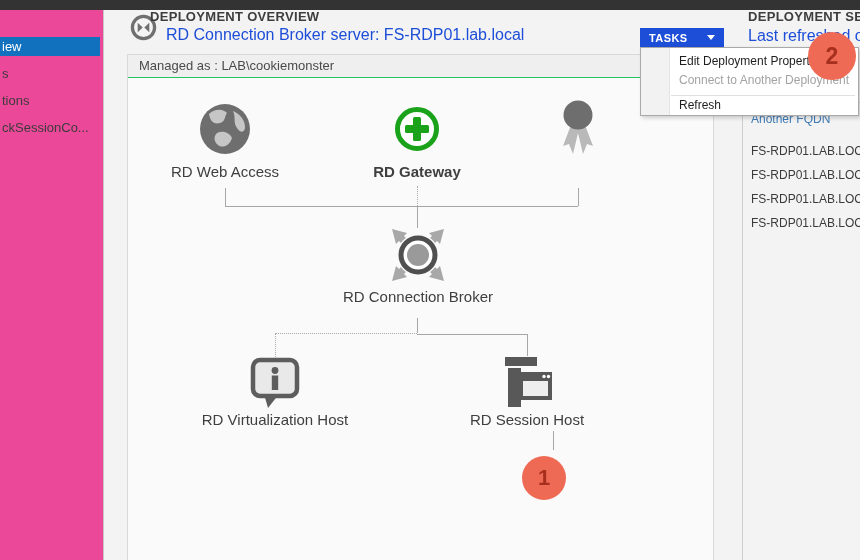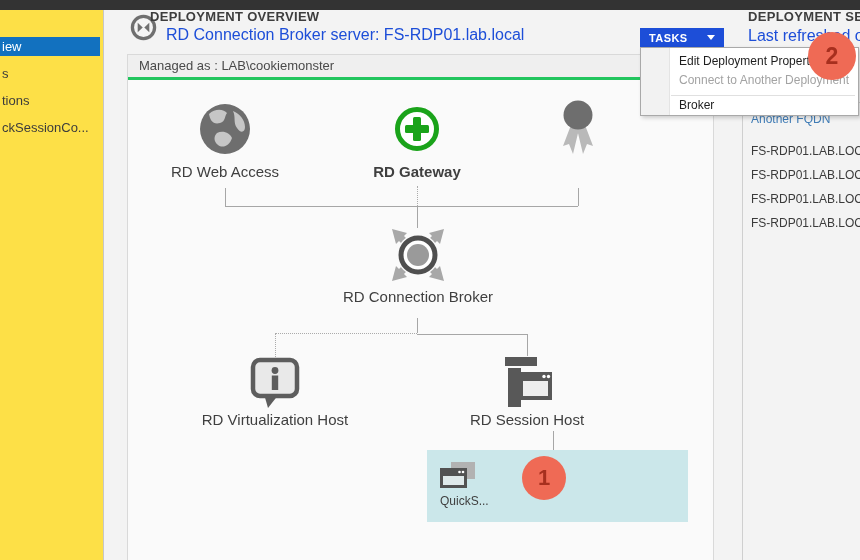--- a/index.html
+++ b/index.html
@@ -2,30 +2,30 @@
 <html><head>
 <meta charset="utf-8">
 <style>
   html,body{margin:0;padding:0;background:#e8e8e8;}
   #screen{position:relative;width:860px;height:560px;overflow:hidden;background:#f3f3f3;
           font-family:"Liberation Sans",sans-serif;-webkit-font-smoothing:antialiased;}
   .abs{position:absolute;}
   
   #topstrip{left:0;top:0;width:860px;height:10px;background:#333333;}
   
-  #sidebar{left:0;top:10px;width:103px;height:550px;background:#fde047;border-right:1px solid #c6c6c6;}
+  #sidebar{left:0;top:10px;width:103px;height:550px;background:#ec4899;border-right:1px solid #c6c6c6;}
   .nav-item{position:absolute;left:2px;font-size:13px;color:#3c3c3c;white-space:nowrap;}
   .nav-sel{position:absolute;left:0;top:27px;width:100px;height:19px;background:#1271bf;}
   .nav-sel span{display:block;padding-left:2px;line-height:19px;font-size:13px;color:#ffffff;}
   
   .tile-title{font-size:13px;font-weight:bold;color:#3d3d3d;letter-spacing:.3px;white-space:nowrap;}
   .tile-sub{font-size:16px;color:#1d4ed8;white-space:nowrap;}
   
   #diagram-box{left:127px;top:54px;width:585px;height:520px;background:#fafafa;border:1px solid #d9d9d9;}
-  #managed-bar{left:0;top:0;width:100%;height:22px;background:#efefef;border-bottom:3px solid #22c55e;}
+  #managed-bar{left:0;top:0;width:100%;height:22px;background:#efefef;border-bottom:1px solid #22c55e;}
   #managed-bar span{display:block;padding-left:11px;line-height:22px;font-size:13px;color:#4a4a4a;white-space:nowrap;}
   
   .lnv{width:0;border-left:1px solid #a6a6a6;}
   .lnh{height:0;border-top:1px solid #a6a6a6;}
   .lnv.dot{border-left-style:dotted;border-left-color:#ababab;}
   .lnh.dot{border-top-style:dotted;border-top-color:#ababab;}
   
   .node-label{font-size:15px;color:#3f3f3f;text-align:center;white-space:nowrap;}
   
   #collection-box{left:427px;top:450px;width:261px;height:72px;background:#cbe7ea;}
@@ -152,43 +152,31 @@
       <rect x="0" y="0" width="32" height="9" fill="#585858"></rect>
       <rect x="3" y="11" width="13" height="39" fill="#585858"></rect>
       <rect x="14" y="15" width="33" height="28" fill="#585858"></rect>
       <rect x="18" y="24" width="25" height="15" fill="#eeeeee"></rect>
       <circle cx="39" cy="19.5" r="1.7" fill="#ffffff"></circle>
       <circle cx="43.5" cy="19.5" r="1.7" fill="#ffffff"></circle>
     </svg>
   </div>
   <div class="abs node-label" style="left:447px;top:411px;width:160px;">RD Session Host</div>
 
-  <div class="abs" id="collection-box">
-    <div class="abs" style="left:13px;top:12px;">
-      <svg width="36" height="27" viewBox="0 0 36 27">
-        <rect x="11" y="0" width="24" height="17" fill="#b2b2b2"></rect>
-        <rect x="0" y="6" width="27" height="20" fill="#525252"></rect>
-        <rect x="3" y="14" width="21" height="9" fill="#dfe9ea"></rect>
-        <circle cx="19.5" cy="10" r="1.3" fill="#ffffff"></circle>
-        <circle cx="23" cy="10" r="1.3" fill="#ffffff"></circle>
-      </svg>
-    </div>
-    <div class="abs" id="collection-label">QuickS...</div>
-  </div>
 
   <div class="abs" id="tasks-btn">
     <span class="lbl">TASKS</span>
     <span class="caret"></span>
   </div>
   <div class="abs" id="tasks-menu">
     <div class="abs" id="menu-gutter"></div>
     <div class="menu-item" style="top:6px;">Edit Deployment Properties</div>
     <div class="menu-item disabled" style="top:25px;">Connect to Another Deployment</div>
     <div class="abs" id="menu-sep"></div>
-    <div class="menu-item" style="top:50px;">Broker</div>
+    <div class="menu-item" style="top:50px;">Refresh</div>
   </div>
 
   <div class="abs tile-title" style="left:748px;top:9px;">DEPLOYMENT SERVERS</div>
   <div class="abs tile-sub" style="left:748px;top:27px;">Last refreshed on 1/3</div>
   <div class="abs rp-box"></div>
   <div class="abs" id="col-header">Another FQDN</div>
   <div class="fqdn-row" style="top:144px;">FS-RDP01.LAB.LOCAL</div>
   <div class="fqdn-row" style="top:168px;">FS-RDP01.LAB.LOCAL</div>
   <div class="fqdn-row" style="top:192px;">FS-RDP01.LAB.LOCAL</div>
   <div class="fqdn-row" style="top:216px;">FS-RDP01.LAB.LOCAL</div>

